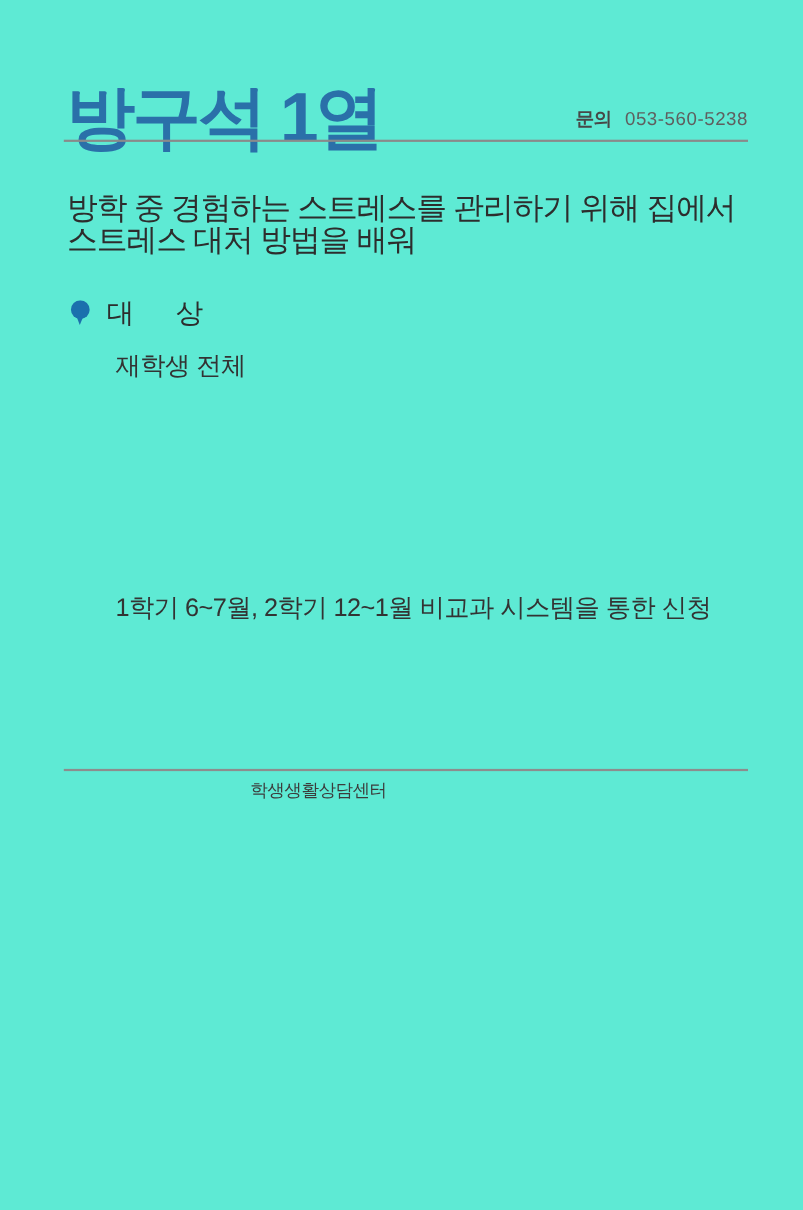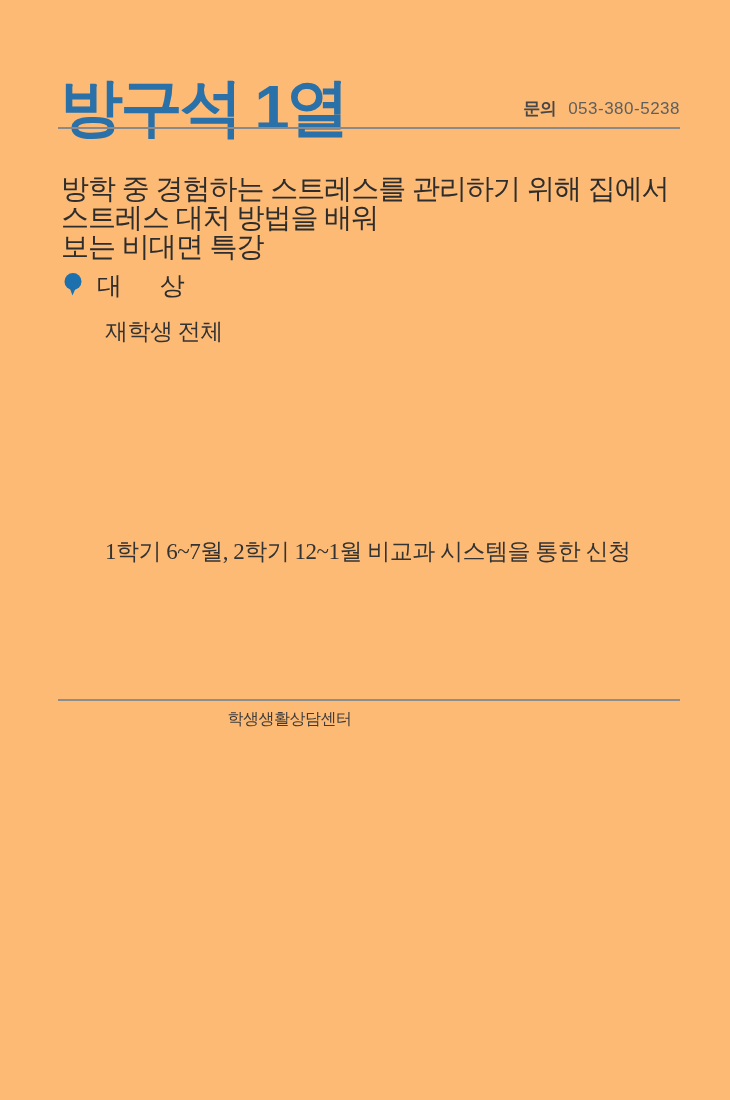--- a/index.html
+++ b/index.html
@@ -5,21 +5,21 @@
   * { box-sizing: border-box; }
   html, body { margin: 0; padding: 0; background: #ffffff; }
   body {
     font-family: "Liberation Sans", "DejaVu Sans", sans-serif;
     color: #2e2e2e;
   }
   .page {
     position: relative;
     width: 730px;
     height: 1100px;
-    background: #fdba74;
+    background: #5eead4;
     overflow: hidden;
     margin: 0 auto;
   }
   
   .title {
     position: absolute;
     left: 60px;
     top: 28px;
     font-size: 63px;
     font-weight: 700;
@@ -91,49 +91,48 @@
     white-space: pre;
     line-height: 1.2;
   }
   .section-lines {
     margin: 17px 0 0 41px;
     font-size: 23px;
     line-height: 30px;
     letter-spacing: -0.5px;
     color: #333333;
   }
-  .section-lines .content-line { white-space: pre; font-family: Liberation Serif, serif; }
+  .section-lines .content-line { white-space: pre; }
   
   .footer-text {
     position: absolute;
     left: 0;
     top: 709px;
     width: 579px;
     text-align: center;
     font-size: 16px;
     letter-spacing: -0.5px;
     color: #3c3c3c;
   }
 </style>
 </head>
 <body>
 
 <div class="page">
 
   <h1 class="title">방구석 1열</h1>
 
   <div class="contact">
-    <span class="contact-label">문의</span><span class="contact-phone">053-380-5238</span>
+    <span class="contact-label">문의</span><span class="contact-phone">053-560-5238</span>
   </div>
 
   <div class="rule header-rule"></div>
 
   <p class="description">
     <span>방학 중 경험하는 스트레스를 관리하기 위해 집에서 스트레스 대처 방법을 배워</span><br>
-    <span>보는 비대면 특강</span>
   </p>
 
   <div class="section section-0">
     <div class="label-row">
       <svg class="bullet-icon" viewBox="0 0 18 23" xmlns="http://www.w3.org/2000/svg">
         <circle cx="9" cy="8.5" r="8.5" fill="#1b70ad"></circle>
         <path d="M5.5 14.5 L8.5 22.5 L11.5 15.5 Z" fill="#1b70ad"></path>
       </svg>
       <span class="section-label">대     상</span>
     </div>

